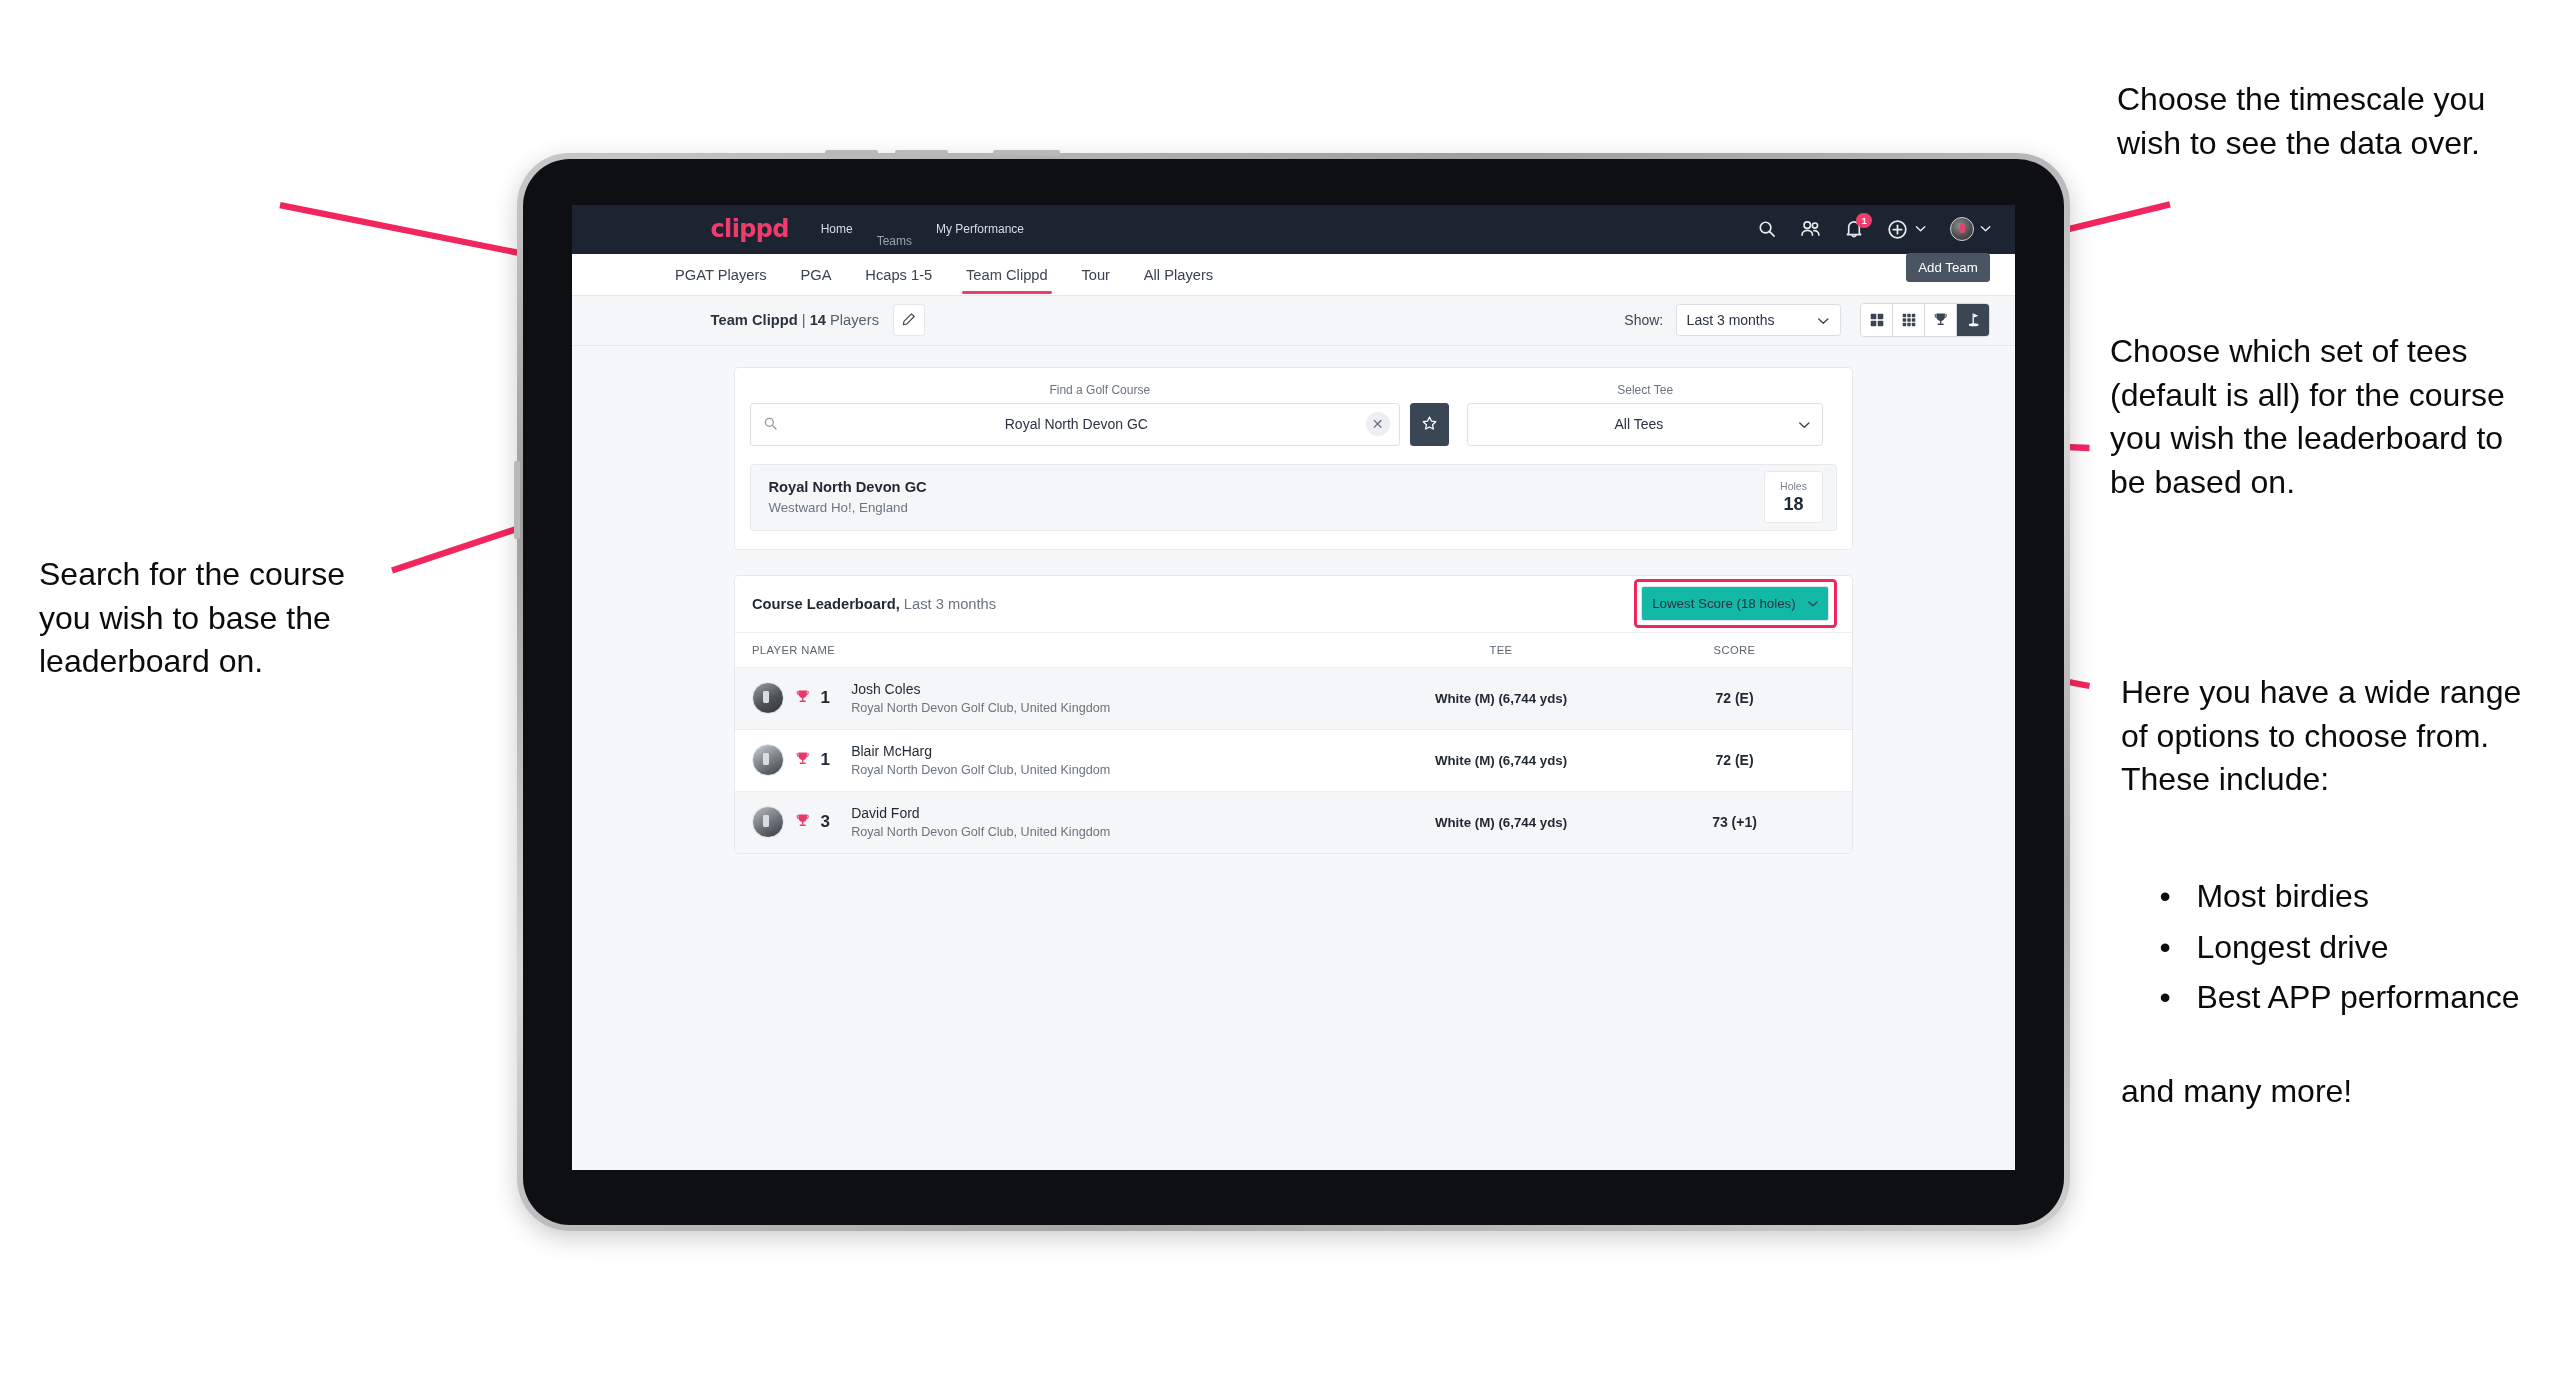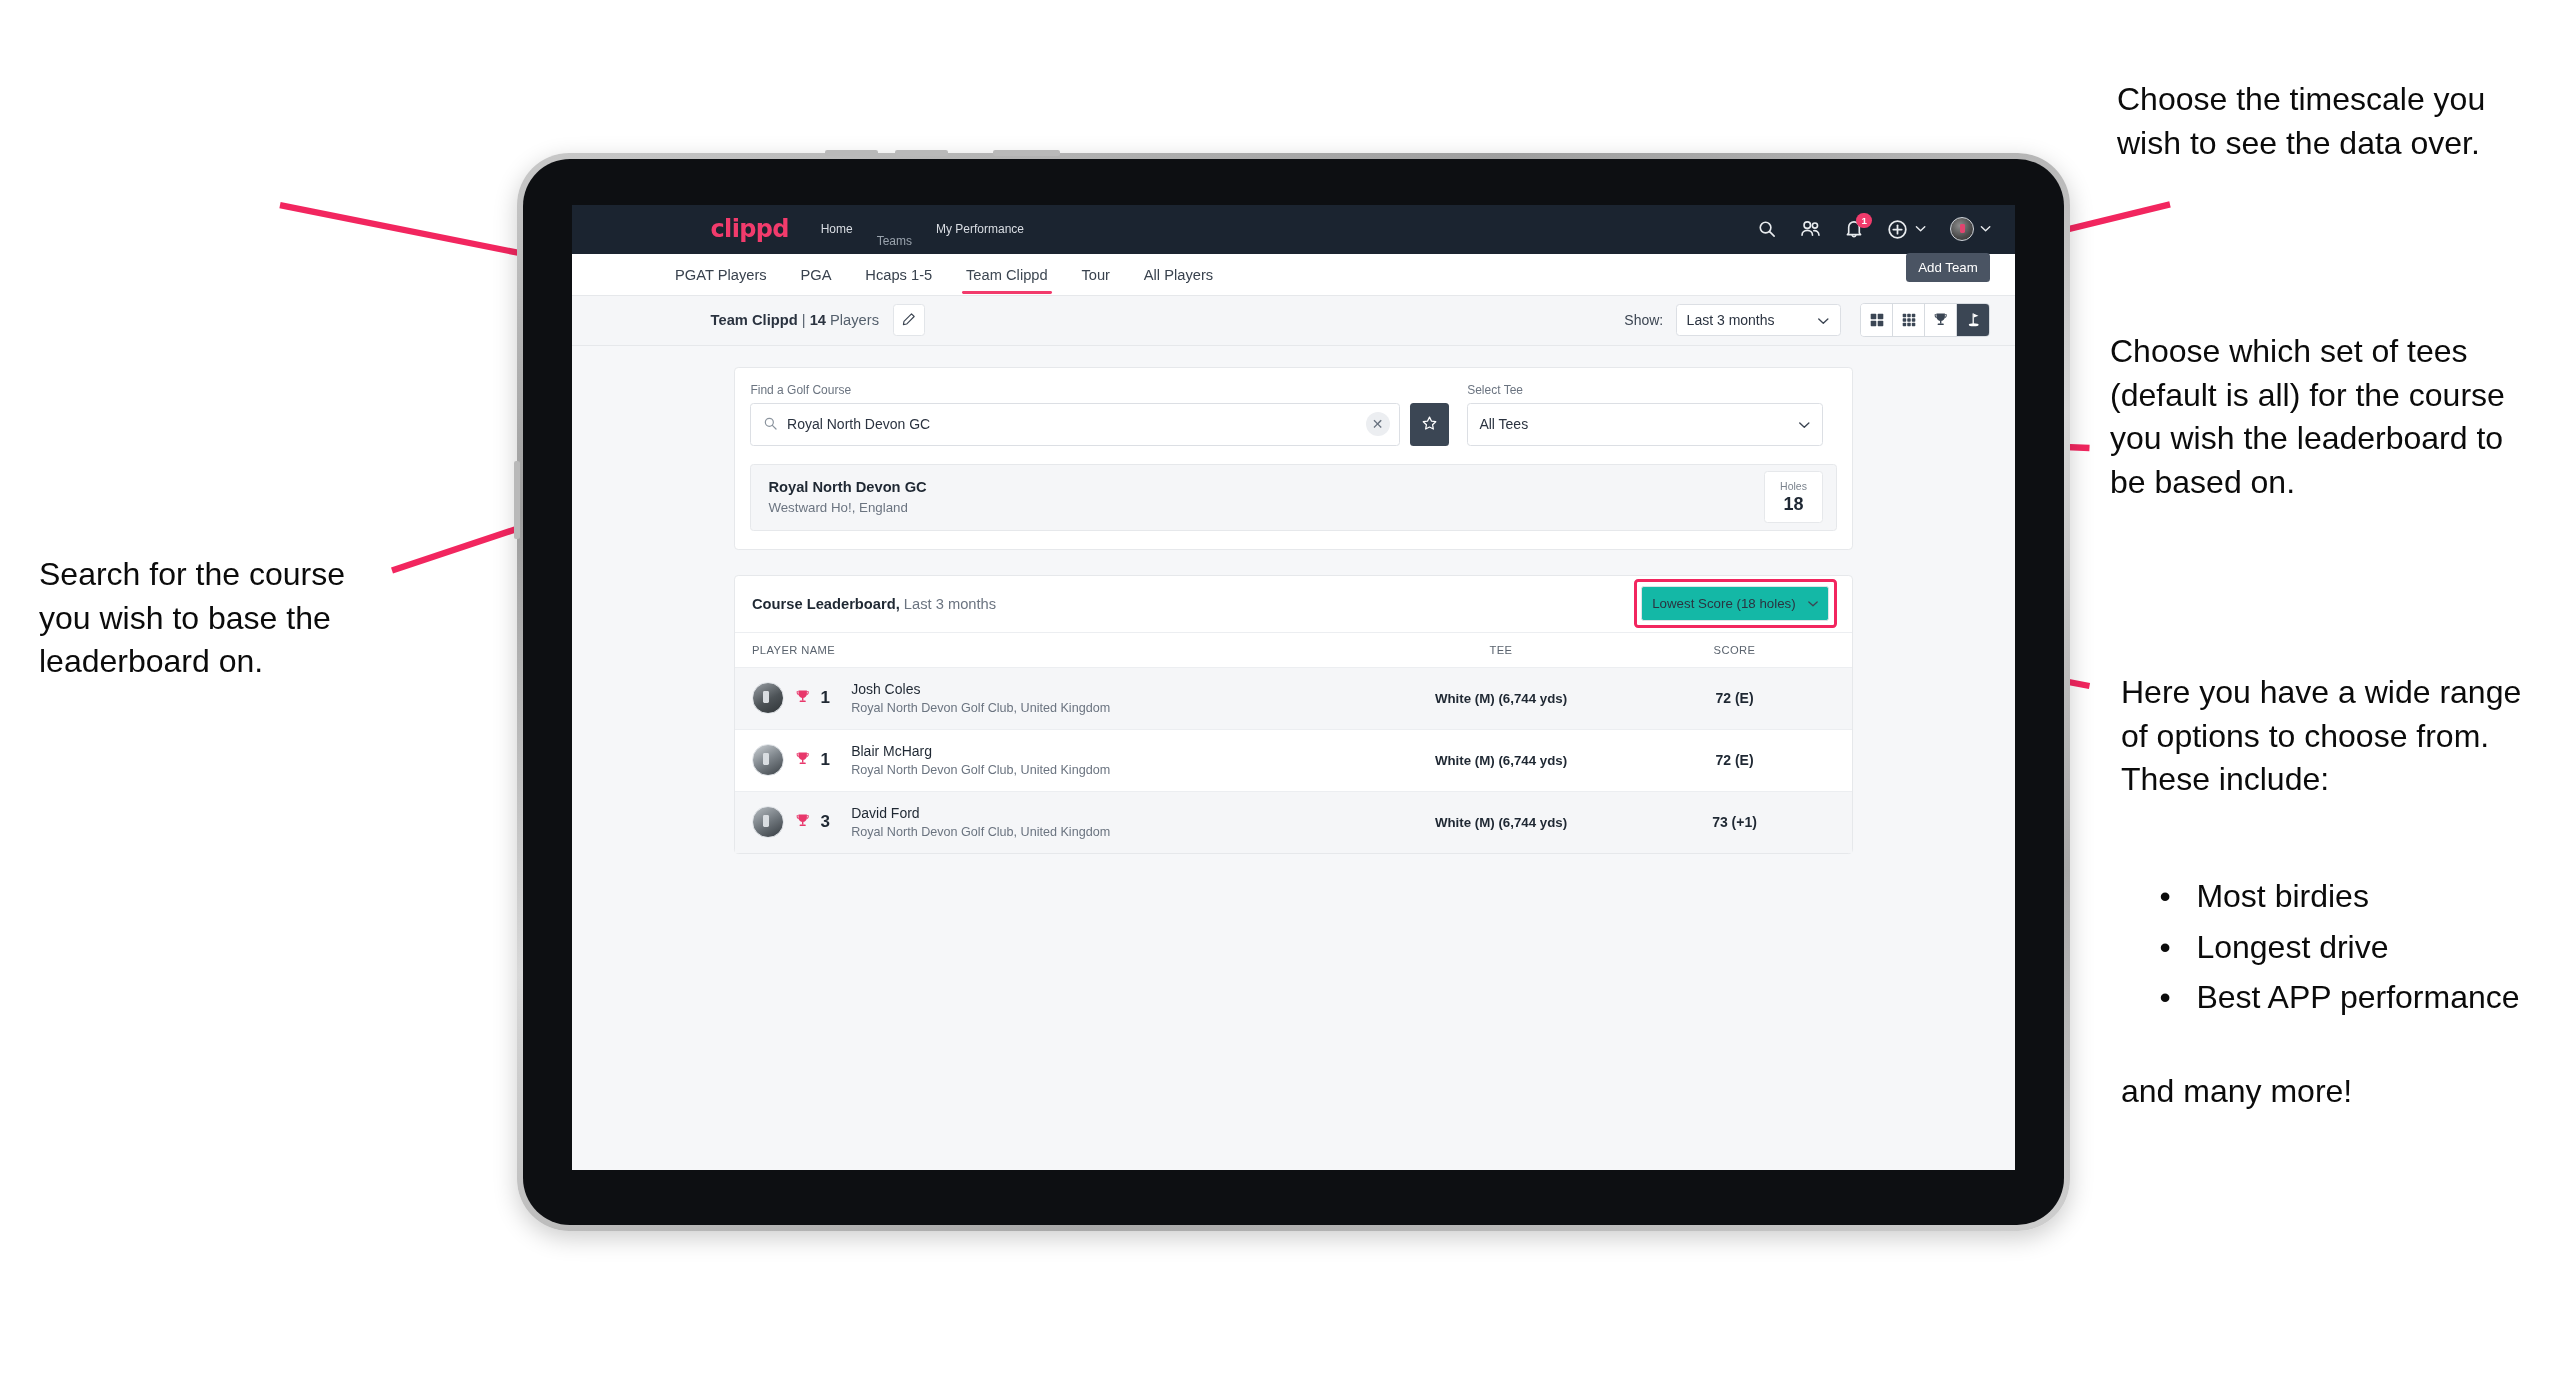--- a/index.html
+++ b/index.html
@@ -140,21 +140,21 @@
     padding: 7px 12.6px; border-radius: 3.5px; white-space: nowrap;
   }
 
   
   #content { padding: 21px 0 0 0; background: #f6f7f9; height: 100%; }
   .panel {
     width: 1119px; margin: 0 auto;
     background: #fff; border: 0.7px solid #e6e8eb; border-radius: 4.2px;
   }
   .search-panel { padding: 15.4px 15.4px 18px; }
-  .field-row { display: flex; gap: 18px; align-items: flex-end; }
+  .field-row { display: flex; gap: 18px; align-items: flex-end; text-align: center; }
   .fld { display: flex; flex-direction: column; }
   .fld-label { font-size: 12px; color: #6b7480; margin-bottom: 5.6px; }
   .search-wrap { display: flex; align-items: stretch; }
   .search-box {
     width: 650px; height: 43px; border: 0.7px solid #dcdfe4; border-radius: 3.5px;
     display: flex; align-items: center; padding: 0 9.8px 0 11.2px; background: #fff;
   }
   .search-box .txt { flex: 1; font-size: 14px; color: #2b3340; margin-left: 9.8px; }
   .clear-x {
     width: 24px; height: 24px; border-radius: 50%; background: #eceef1;

